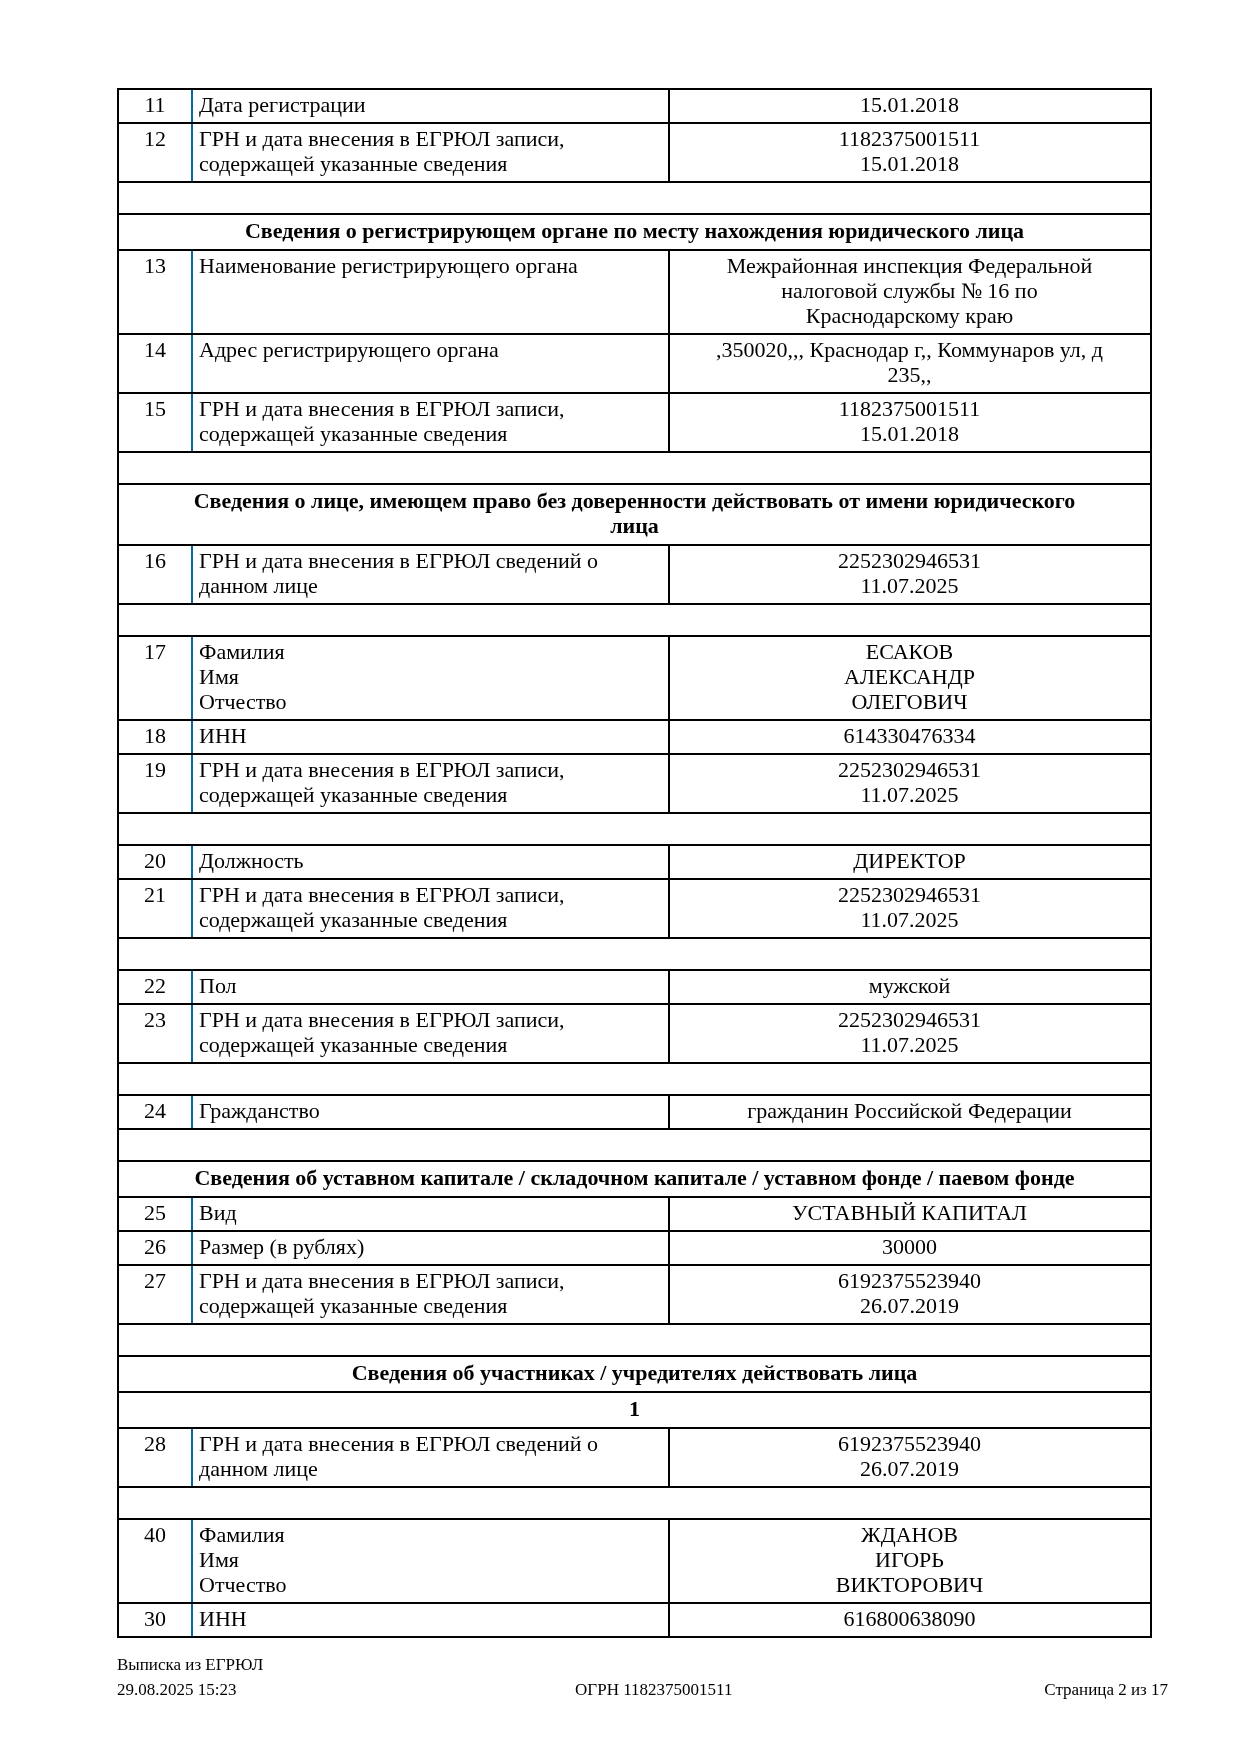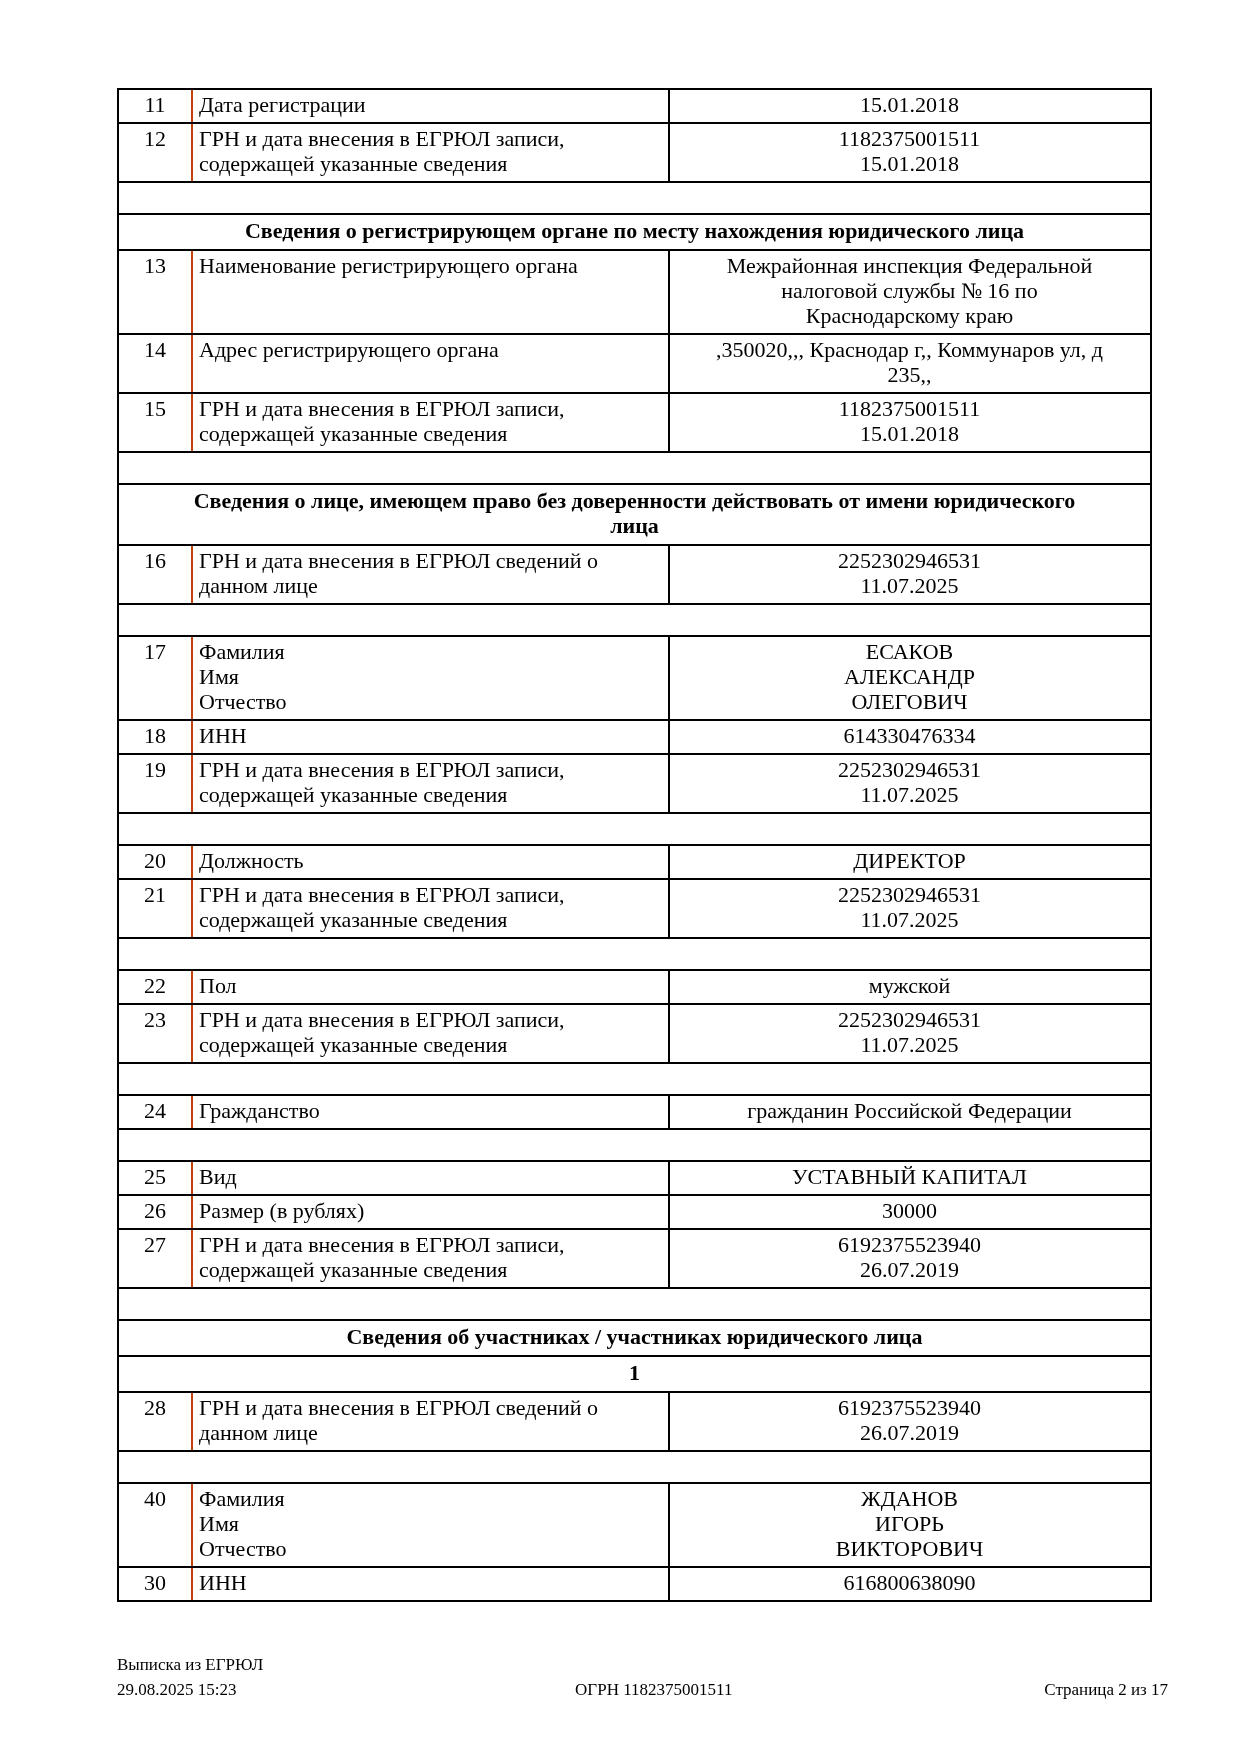--- a/index.html
+++ b/index.html
@@ -19,21 +19,21 @@
     width: 1035px;
     border: 2px solid #000;
     box-sizing: border-box;
     font-size: 22px;
     line-height: 25px;
   }
   .row { border-top: 2px solid #000; }
   .row:first-child { border-top: none; }
   .r-data { display: grid; grid-template-columns: 74px 477px 1fr; }
   .c-num {
-    border-right: 2px solid #c2410c;
+    border-right: 2px solid #0369a1;
     text-align: center;
     padding: 2px 2px 1px 2px;
   }
   .c-lab {
     border-right: 2px solid #000;
     padding: 2px 6px 5px 6px;
     white-space: pre-line;
   }
   .c-val {
     padding: 2px 6px 5px 5px;
@@ -164,39 +164,40 @@
         <div class="c-val">2252302946531
 11.07.2025</div>
       </div>
       <div class="row r-spacer"></div>
       <div class="row r-data">
         <div class="c-num">24</div>
         <div class="c-lab">Гражданство</div>
         <div class="c-val">гражданин Российской Федерации</div>
       </div>
       <div class="row r-spacer"></div>
+      <div class="row r-section">Сведения об уставном капитале / складочном капитале / уставном фонде / паевом фонде</div>
       <div class="row r-data">
         <div class="c-num">25</div>
         <div class="c-lab">Вид</div>
         <div class="c-val">УСТАВНЫЙ КАПИТАЛ</div>
       </div>
       <div class="row r-data">
         <div class="c-num">26</div>
         <div class="c-lab">Размер (в рублях)</div>
         <div class="c-val">30000</div>
       </div>
       <div class="row r-data">
         <div class="c-num">27</div>
         <div class="c-lab">ГРН и дата внесения в ЕГРЮЛ записи,
 содержащей указанные сведения</div>
         <div class="c-val">6192375523940
 26.07.2019</div>
       </div>
       <div class="row r-spacer"></div>
-      <div class="row r-section">Сведения об участниках / участниках юридического лица</div>
+      <div class="row r-section">Сведения об участниках / учредителях действовать лица</div>
       <div class="row r-subnum">1</div>
       <div class="row r-data">
         <div class="c-num">28</div>
         <div class="c-lab">ГРН и дата внесения в ЕГРЮЛ сведений о
 данном лице</div>
         <div class="c-val">6192375523940
 26.07.2019</div>
       </div>
       <div class="row r-spacer"></div>
       <div class="row r-data">

